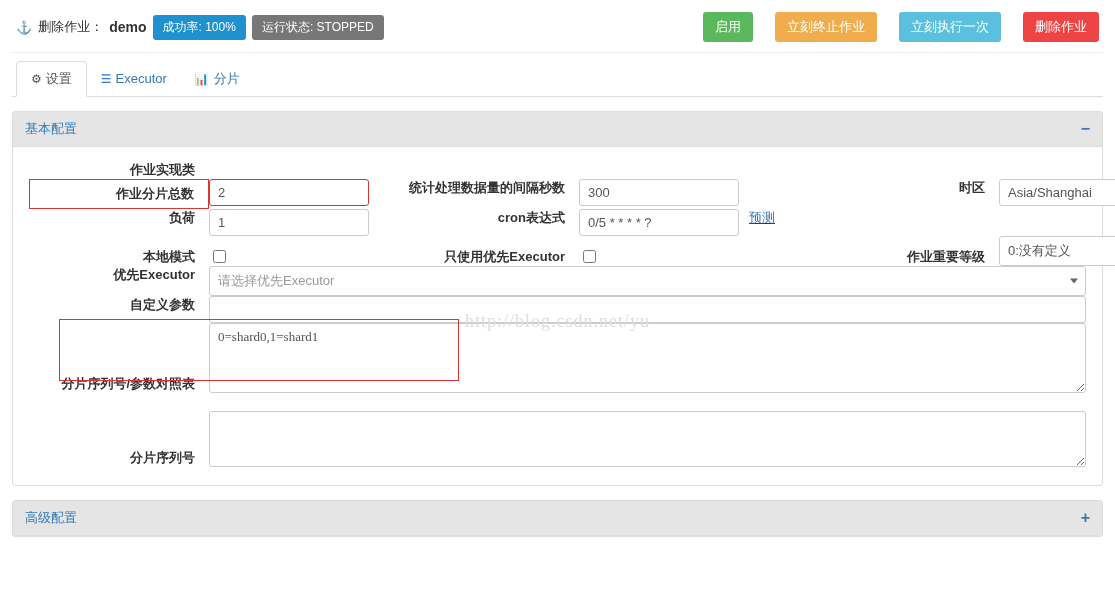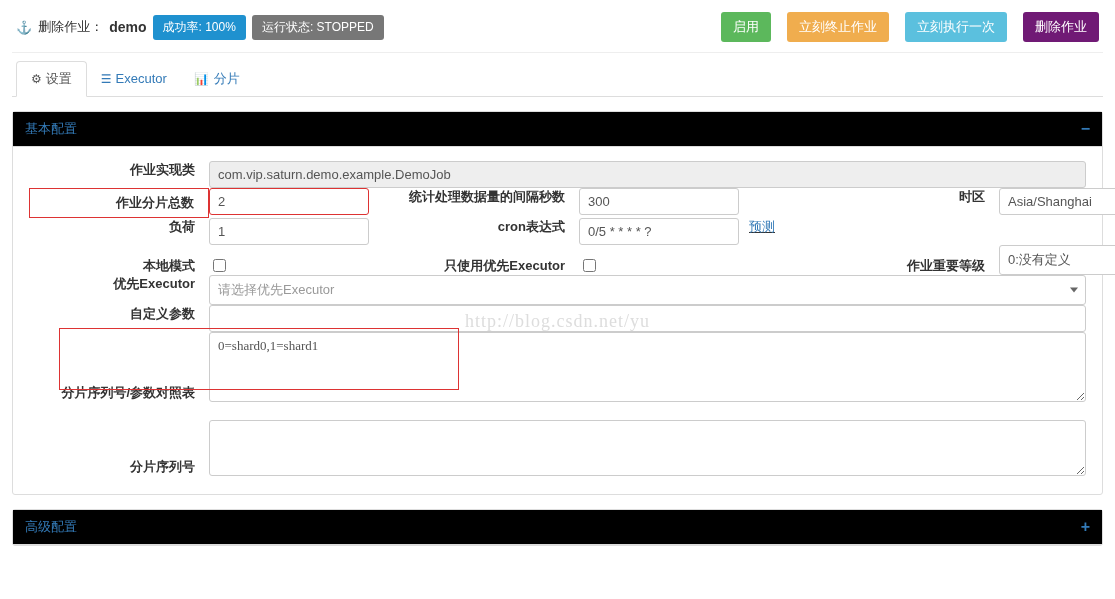--- a/index.html
+++ b/index.html
@@ -22,33 +22,33 @@
   .job-name { font-size: 14px; color: #333; font-weight: bold; }
   .badge {
     display: inline-block;
     padding: 4px 10px;
     border-radius: 3px;
     color: #fff;
     font-size: 12px;
   }
   .badge-blue { background: #1f91cf; }
   .badge-grey { background: #777; }
-  .header-right { margin-left: auto; display: flex; gap: 16px; padding-left: 20px; }
+  .header-right { margin-left: auto; display: flex; gap: 22px; padding-left: 20px; }
   .btn {
     padding: 6px 12px;
     border: none;
     border-radius: 3px;
     color: #fff;
     font-size: 13px;
     cursor: pointer;
   }
   .btn-green   { background: #5cb85c; }
   .btn-blue    { background: #5bc0de; }
   .btn-orange  { background: #f0ad4e; }
-  .btn-red     { background: #701a75; }
+  .btn-red     { background: #ef4444; }
 
   .tabs {
     border-bottom: 1px solid #ddd;
     display: flex;
     padding: 8px 4px 0;
   }
   .tab {
     padding: 8px 14px;
     font-size: 13px;
     color: #337ab7;
@@ -68,21 +68,21 @@
   }
   .tab-icon { font-size: 12px; }
 
   .panel {
     border: 1px solid #ddd;
     border-radius: 3px;
     margin-top: 14px;
     background: #fff;
   }
   .panel-heading {
-    background: #000000;
+    background: #e5e5e5;
     border-bottom: 1px solid #ddd;
     padding: 8px 12px;
     color: #337ab7;
     display: flex;
     align-items: flex-end;
   }
   .panel-heading .toggle {
     margin-left: auto;
     color: #337ab7;
     cursor: pointer;
@@ -197,23 +197,20 @@
 
 <div class="panel">
   <div class="panel-heading">
     <span>基本配置</span>
     <span class="toggle">−</span>
   </div>
   <div class="panel-body">
 
     <div class="row">
       <div class="col col-1 label">作业实现类</div>
-      <div class="col full">
-        <input class="input" readonly="" value="com.vip.saturn.demo.example.DemoJob" style="">
-      </div>
     </div>
 
     <div class="row">
       <div class="col col-1 label red-box" style="padding:5px 14px 5px 8px">作业分片总数</div>
       <div class="col col-input">
         <input class="input red-box" value="2" style="">
       </div>
       <div class="col col-spacer"></div>
       <div class="col col-label2 label">统计处理数据量的间隔秒数</div>
       <div class="col col-input2">

